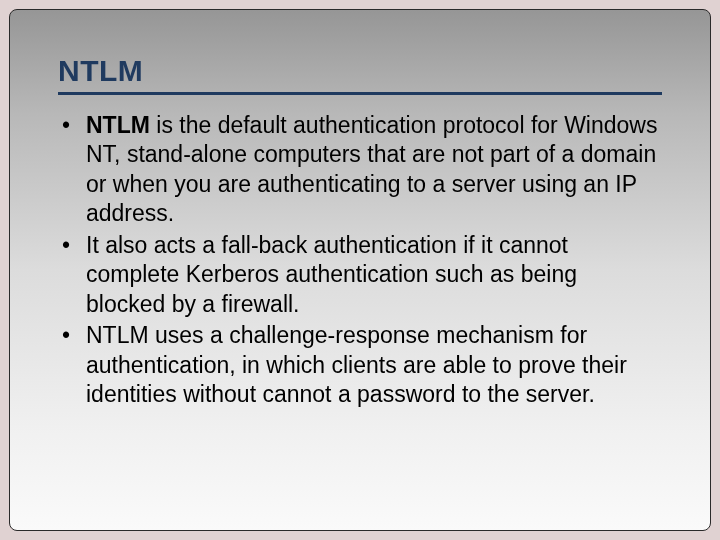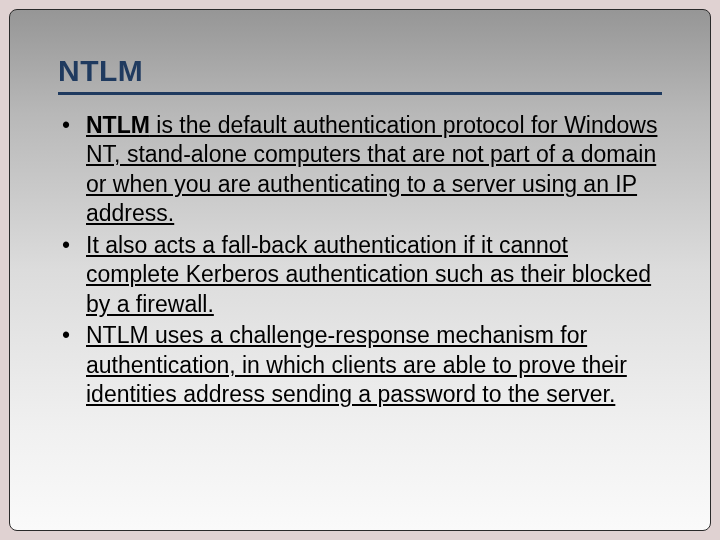--- a/index.html
+++ b/index.html
@@ -51,39 +51,38 @@
       color: #000;
     }
     .bullet-marker {
       flex-shrink: 0;
       width: 28px;
       text-align: left;
       padding-left: 4px;
     }
     .bullet-text {
       flex: 1;
-      text-decoration: underline;
     }
     .bold-lead {
       font-weight: bold;
     }
   </style>
 </head>
 <body>
 
 <div class="slide-frame">
   <div class="slide-title">NTLM</div>
   <div class="title-underline"></div>
   <ul class="bullet-list">
     <li class="bullet-item">
       <span class="bullet-marker">•</span>
       <span class="bullet-text"><span class="bold-lead">NTLM</span><span> is the default authentication protocol for Windows NT, stand-alone computers that are not part of a domain or when you are authenticating to a server using an IP address.</span></span>
     </li>
     <li class="bullet-item">
       <span class="bullet-marker">•</span>
-      <span class="bullet-text"><span class="bold-lead"></span><span>It also acts a fall-back authentication if it cannot complete Kerberos authentication such as their blocked by a firewall.</span></span>
+      <span class="bullet-text"><span class="bold-lead"></span><span>It also acts a fall-back authentication if it cannot complete Kerberos authentication such as being blocked by a firewall.</span></span>
     </li>
     <li class="bullet-item">
       <span class="bullet-marker">•</span>
-      <span class="bullet-text"><span class="bold-lead"></span><span>NTLM uses a challenge-response mechanism for authentication, in which clients are able to prove their identities address sending a password to the server.</span></span>
+      <span class="bullet-text"><span class="bold-lead"></span><span>NTLM uses a challenge-response mechanism for authentication, in which clients are able to prove their identities without cannot a password to the server.</span></span>
     </li>
   </ul>
 </div>
 
 </body></html>

